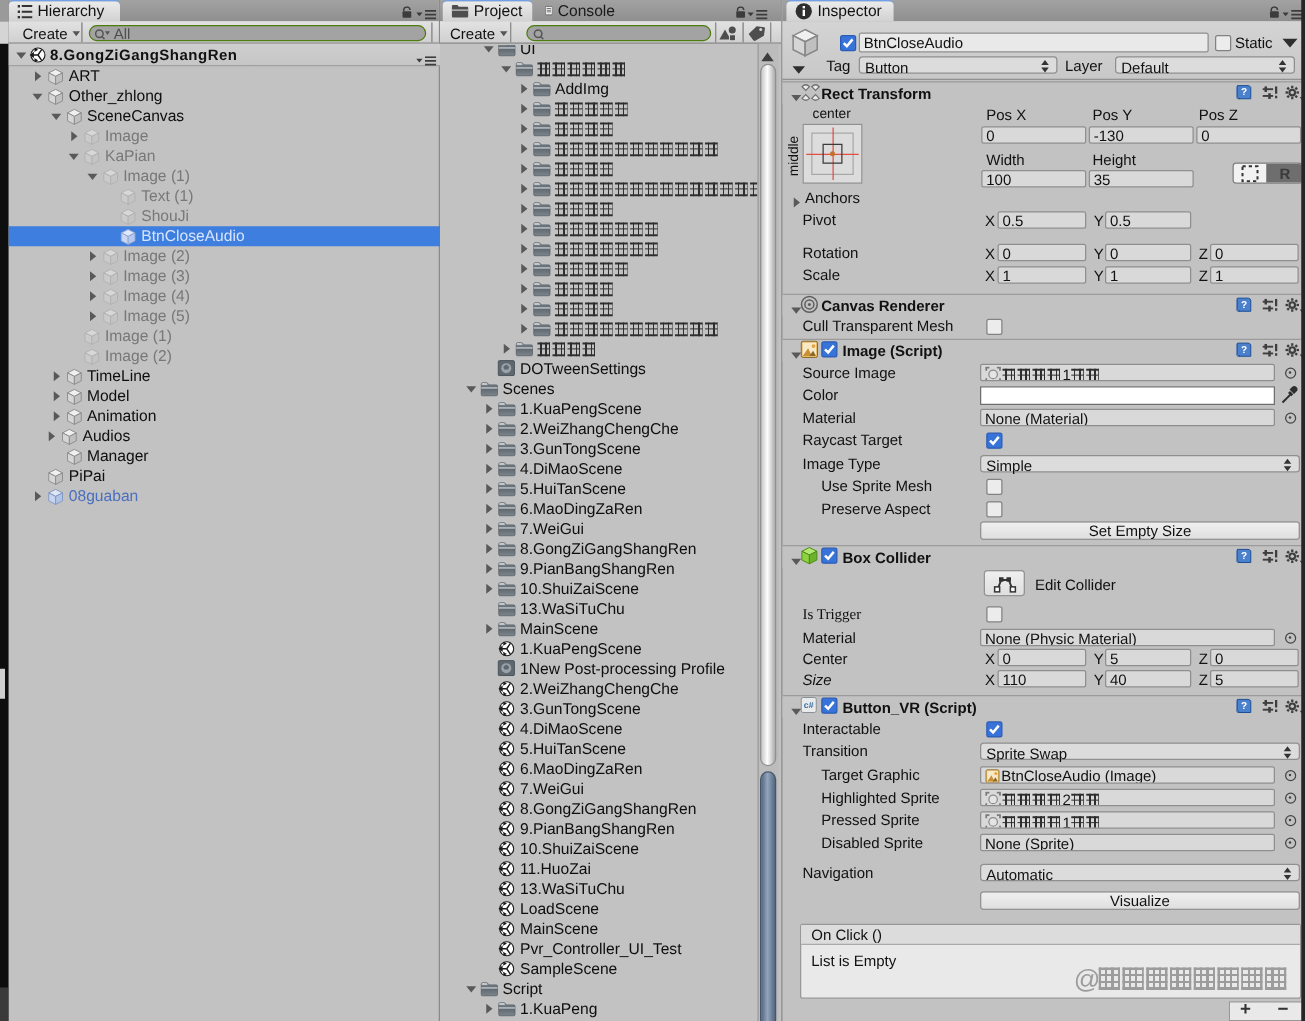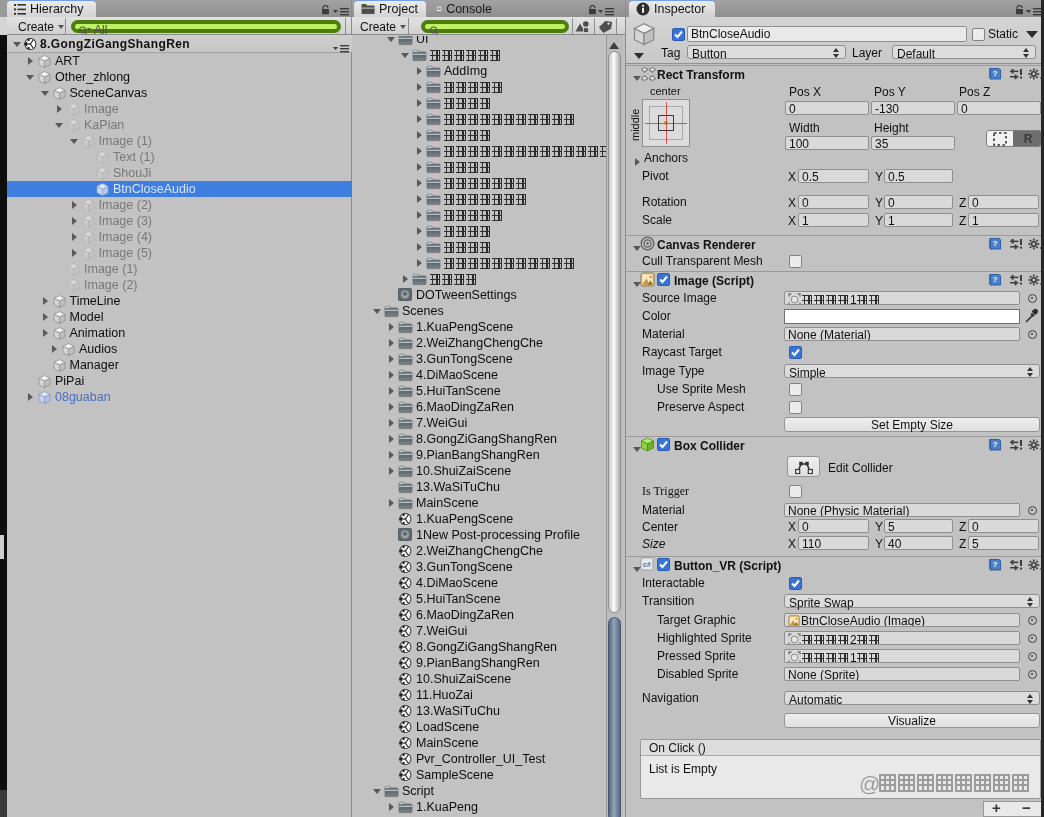--- a/index.html
+++ b/index.html
@@ -8,21 +8,21 @@
 .abs{position:absolute}
 .panel{position:absolute;top:0;height:817px}
 .tabbar{position:absolute;left:0;top:0;right:0;height:17px;background:linear-gradient(#a2a2a2,#8f8f8f)}
 .tab{position:absolute;top:0;height:17px;background:linear-gradient(#ebebeb,#d2d2d2);border-radius:4px 4px 0 0;
  border-top:1.5px solid #71a0e8;font-size:12.5px;color:#111;display:flex;align-items:center;padding:0 7px;gap:4px}
 .tab.inactive{background:transparent;border-top:none;color:#1a1a1a}
 .toolbar{position:absolute;left:0;right:0;top:17px;height:18px;background:linear-gradient(#e2e2e2,#d0d0d0);border-bottom:1px solid #8a8a8a}
 .createbtn{position:absolute;top:2px;font-size:12px;color:#111}
 .carup{display:inline-block;width:0;height:0;border-left:3.5px solid transparent;border-right:3.5px solid transparent;border-top:4px solid #555;vertical-align:2px;margin-left:4px}
 .vsep{position:absolute;top:1px;height:16px;width:1px;background:#aaa;border-left:1px solid #8f8f8f}
-.search{position:absolute;top:2.5px;height:13px;border:4px solid #4d7c0f;border-radius:7px;background:#bef264}
+.search{position:absolute;top:2.5px;height:13px;border:1px solid #4d7c0f;border-radius:7px;background:#a3a3a3}
 .row{height:16px;line-height:16px;white-space:nowrap;position:relative;font-size:12.5px}
 .ar{display:inline-block;width:13px;text-align:center;vertical-align:top;height:16px;position:relative}
 .tri-r{position:absolute;left:4px;top:4px;width:0;height:0;border-top:4px solid transparent;border-bottom:4px solid transparent;border-left:5px solid #595959}
 .tri-d{position:absolute;left:2px;top:6px;width:0;height:0;border-left:4.5px solid transparent;border-right:4.5px solid transparent;border-top:5px solid #595959}
 .ic{display:inline-block;width:16px;height:16px;vertical-align:top;position:relative}
 .ic svg{position:absolute;left:0;top:1px}
 .lbl{vertical-align:top;display:inline-block;padding-left:2px}
 .g{color:#787878}
 .b{color:#4a6fc0}
 .k{color:#0e0e0e}
@@ -201,21 +201,21 @@
 <div class="row " style="padding-left:31.5px"><span class="ar"><s class="tri-r"></s></span><span class="ic"><svg width="15" height="15" viewBox="0 0 15 15" style="opacity:1.0">
 <polygon points="7.5,1.5 13,4.3 7.5,7.1 2,4.3" fill="#f0f0f0" stroke="#888888" stroke-width=".7"></polygon>
 <polygon points="2,4.3 7.5,7.1 7.5,13.5 2,10.7" fill="#d6d6d6" stroke="#888888" stroke-width=".7"></polygon>
 <polygon points="13,4.3 7.5,7.1 7.5,13.5 13,10.7" fill="#c0c0c0" stroke="#888888" stroke-width=".7"></polygon>
 </svg></span><span class="lbl k">Model</span></div>
 <div class="row " style="padding-left:31.5px"><span class="ar"><s class="tri-r"></s></span><span class="ic"><svg width="15" height="15" viewBox="0 0 15 15" style="opacity:1.0">
 <polygon points="7.5,1.5 13,4.3 7.5,7.1 2,4.3" fill="#f0f0f0" stroke="#888888" stroke-width=".7"></polygon>
 <polygon points="2,4.3 7.5,7.1 7.5,13.5 2,10.7" fill="#d6d6d6" stroke="#888888" stroke-width=".7"></polygon>
 <polygon points="13,4.3 7.5,7.1 7.5,13.5 13,10.7" fill="#c0c0c0" stroke="#888888" stroke-width=".7"></polygon>
 </svg></span><span class="lbl k">Animation</span></div>
-<div class="row " style="padding-left:41px"><span class="ar"><s class="tri-r"></s></span><span class="ic"><svg width="15" height="15" viewBox="0 0 15 15" style="opacity:1.0">
+<div class="row " style="padding-left:28px"><span class="ar"><s class="tri-r"></s></span><span class="ic"><svg width="15" height="15" viewBox="0 0 15 15" style="opacity:1.0">
 <polygon points="7.5,1.5 13,4.3 7.5,7.1 2,4.3" fill="#f0f0f0" stroke="#888888" stroke-width=".7"></polygon>
 <polygon points="2,4.3 7.5,7.1 7.5,13.5 2,10.7" fill="#d6d6d6" stroke="#888888" stroke-width=".7"></polygon>
 <polygon points="13,4.3 7.5,7.1 7.5,13.5 13,10.7" fill="#c0c0c0" stroke="#888888" stroke-width=".7"></polygon>
 </svg></span><span class="lbl k">Audios</span></div>
 <div class="row " style="padding-left:31.5px"><span class="ar"></span><span class="ic"><svg width="15" height="15" viewBox="0 0 15 15" style="opacity:1.0">
 <polygon points="7.5,1.5 13,4.3 7.5,7.1 2,4.3" fill="#f0f0f0" stroke="#888888" stroke-width=".7"></polygon>
 <polygon points="2,4.3 7.5,7.1 7.5,13.5 2,10.7" fill="#d6d6d6" stroke="#888888" stroke-width=".7"></polygon>
 <polygon points="13,4.3 7.5,7.1 7.5,13.5 13,10.7" fill="#c0c0c0" stroke="#888888" stroke-width=".7"></polygon>
 </svg></span><span class="lbl k">Manager</span></div>
 <div class="row " style="padding-left:17px"><span class="ar"></span><span class="ic"><svg width="15" height="15" viewBox="0 0 15 15" style="opacity:1.0">

